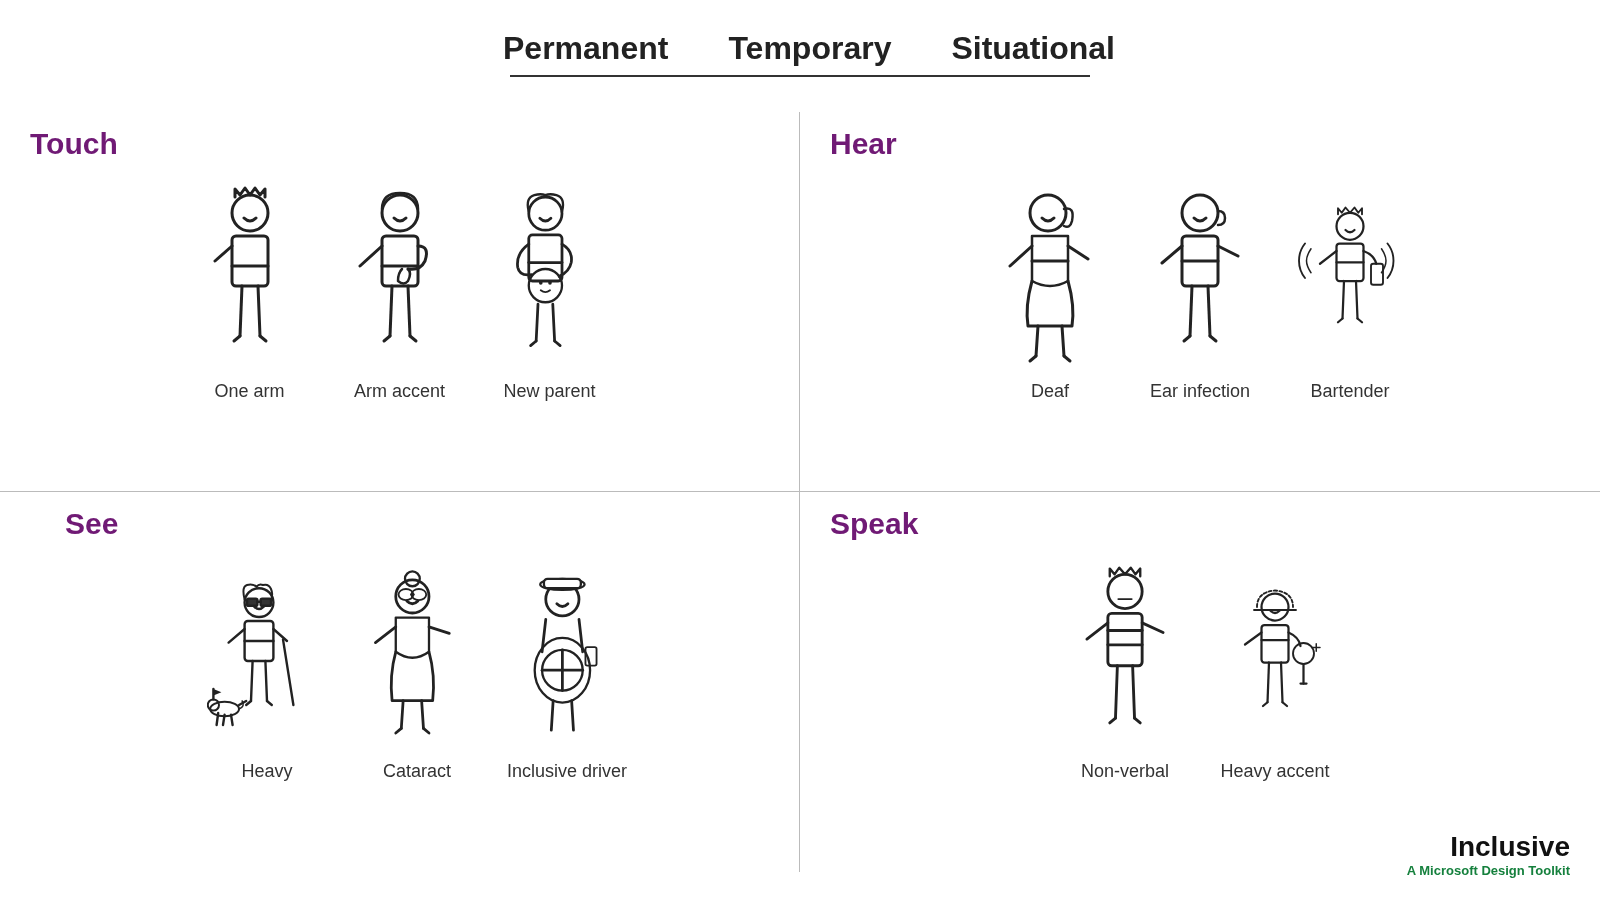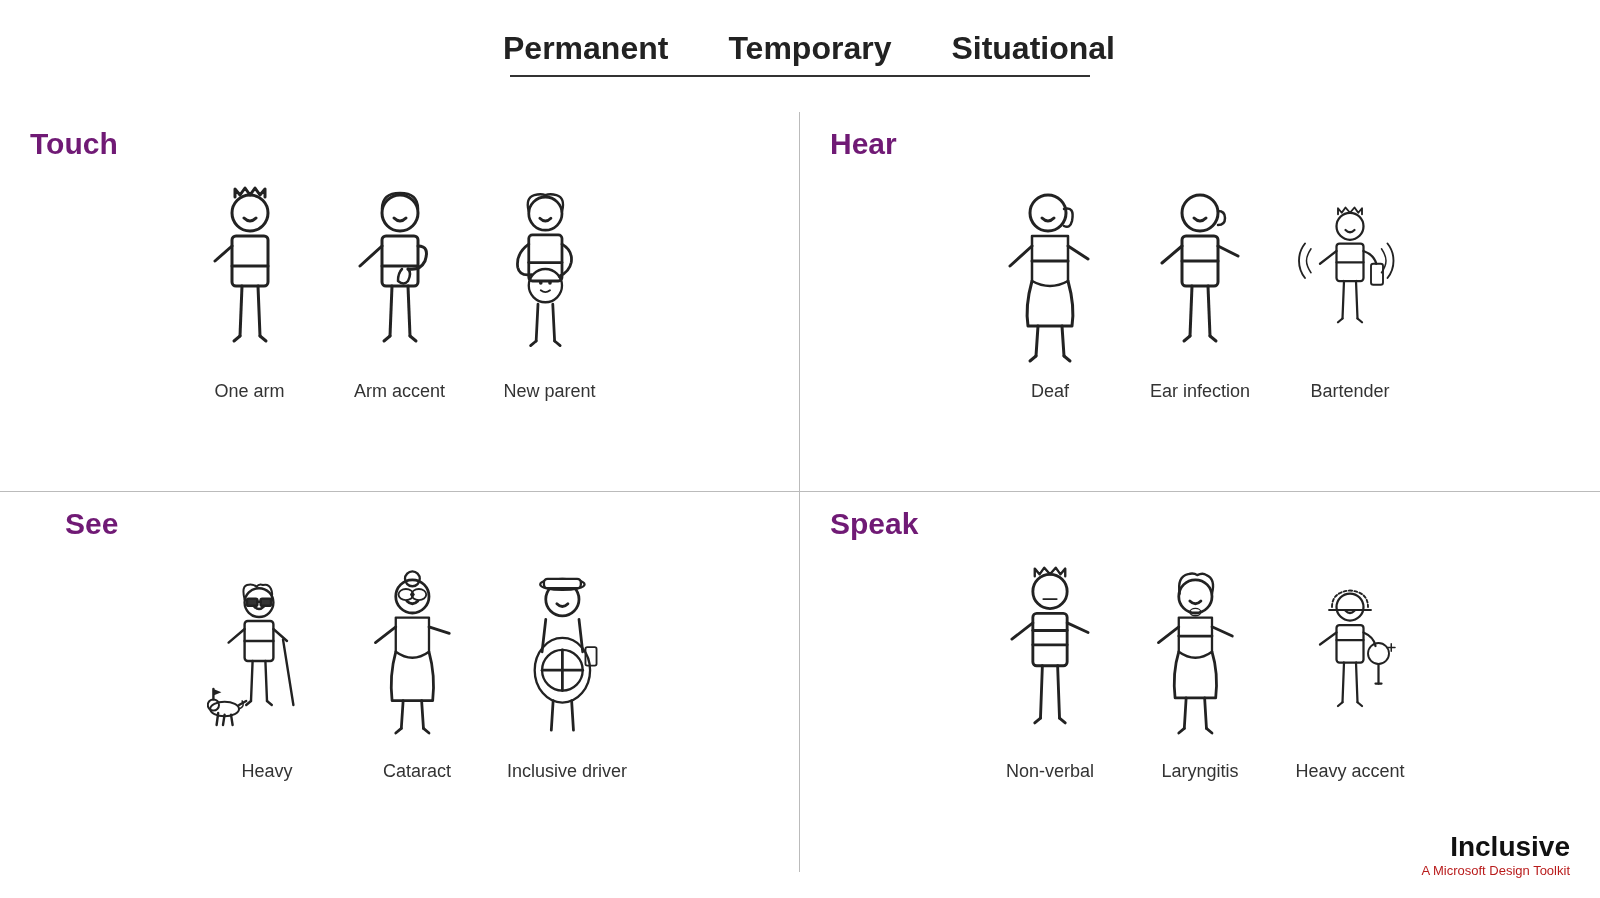--- a/index.html
+++ b/index.html
@@ -79,21 +79,22 @@
     }
 
     .branding-main {
       font-size: 28px;
       font-weight: 700;
       color: #111;
     }
 
     .branding-sub {
       font-size: 13px;
-      color: #b91c1c;
+      color: #15803d;
+      font-weight: bold;
     }
 
     
     .grid-container {
       display: grid;
       grid-template-columns: 1fr 1fr;
       grid-template-rows: 1fr 1fr;
       height: 760px;
       margin-top: 45px;
     }
@@ -418,45 +419,20 @@
           <line x1="78" y1="65" x2="100" y2="75"></line>
 
           <line x1="52" y1="110" x2="50" y2="165"></line>
           <line x1="68" y1="110" x2="70" y2="165"></line>
           <line x1="50" y1="165" x2="44" y2="170"></line>
           <line x1="70" y1="165" x2="76" y2="170"></line>
         </svg>
         <span class="figure-label">Non-verbal</span>
       </div>
 
-      <div class="figure">
-        <svg class="person" viewBox="0 0 130 210" fill="none" stroke="#222" stroke-width="3" stroke-linecap="round" stroke-linejoin="round">
-
-          <circle cx="60" cy="35" r="18"></circle>
-          <path d="M43,32 Q40,14 52,11 Q58,9 62,12 Q68,9 72,12 Q82,16 78,32" fill="none" stroke-width="2.5"></path>
-
-          <path d="M42,58 L42,95 Q60,108 78,95 L78,58 Z" stroke-width="2.5"></path>
-          <line x1="42" y1="78" x2="78" y2="78"></line>
-
-          <path d="M42,95 Q35,118 38,145 L82,145 Q85,118 78,95"></path>
-
-          <line x1="42" y1="68" x2="20" y2="85"></line>
-          <line x1="78" y1="68" x2="100" y2="78"></line>
-
-          <line x1="50" y1="145" x2="48" y2="178"></line>
-          <line x1="70" y1="145" x2="72" y2="178"></line>
-          <line x1="48" y1="178" x2="42" y2="183"></line>
-          <line x1="72" y1="178" x2="78" y2="183"></line>
-
-          <path d="M54,40 Q60,46 66,40" fill="none"></path>
-
-          <ellipse cx="60" cy="52" rx="6" ry="4" fill="none" stroke="#222" stroke-width="1.5"></ellipse>
-        </svg>
-        <span class="figure-label">Laryngitis</span>
-      </div>
 
       <div class="figure">
         <svg class="person" viewBox="0 0 160 220" fill="none" stroke="#222" stroke-width="3" stroke-linecap="round" stroke-linejoin="round">
 
           <circle cx="80" cy="38" r="18"></circle>
 
           <path d="M56,38 Q56,18 80,16 Q104,18 104,38" fill="none" stroke="#222" stroke-width="2.5" stroke-dasharray="4,3"></path>
           <line x1="52" y1="42" x2="108" y2="42" stroke-width="2.5"></line>
 
           <rect x="62" y="62" width="36" height="50" rx="4"></rect>

